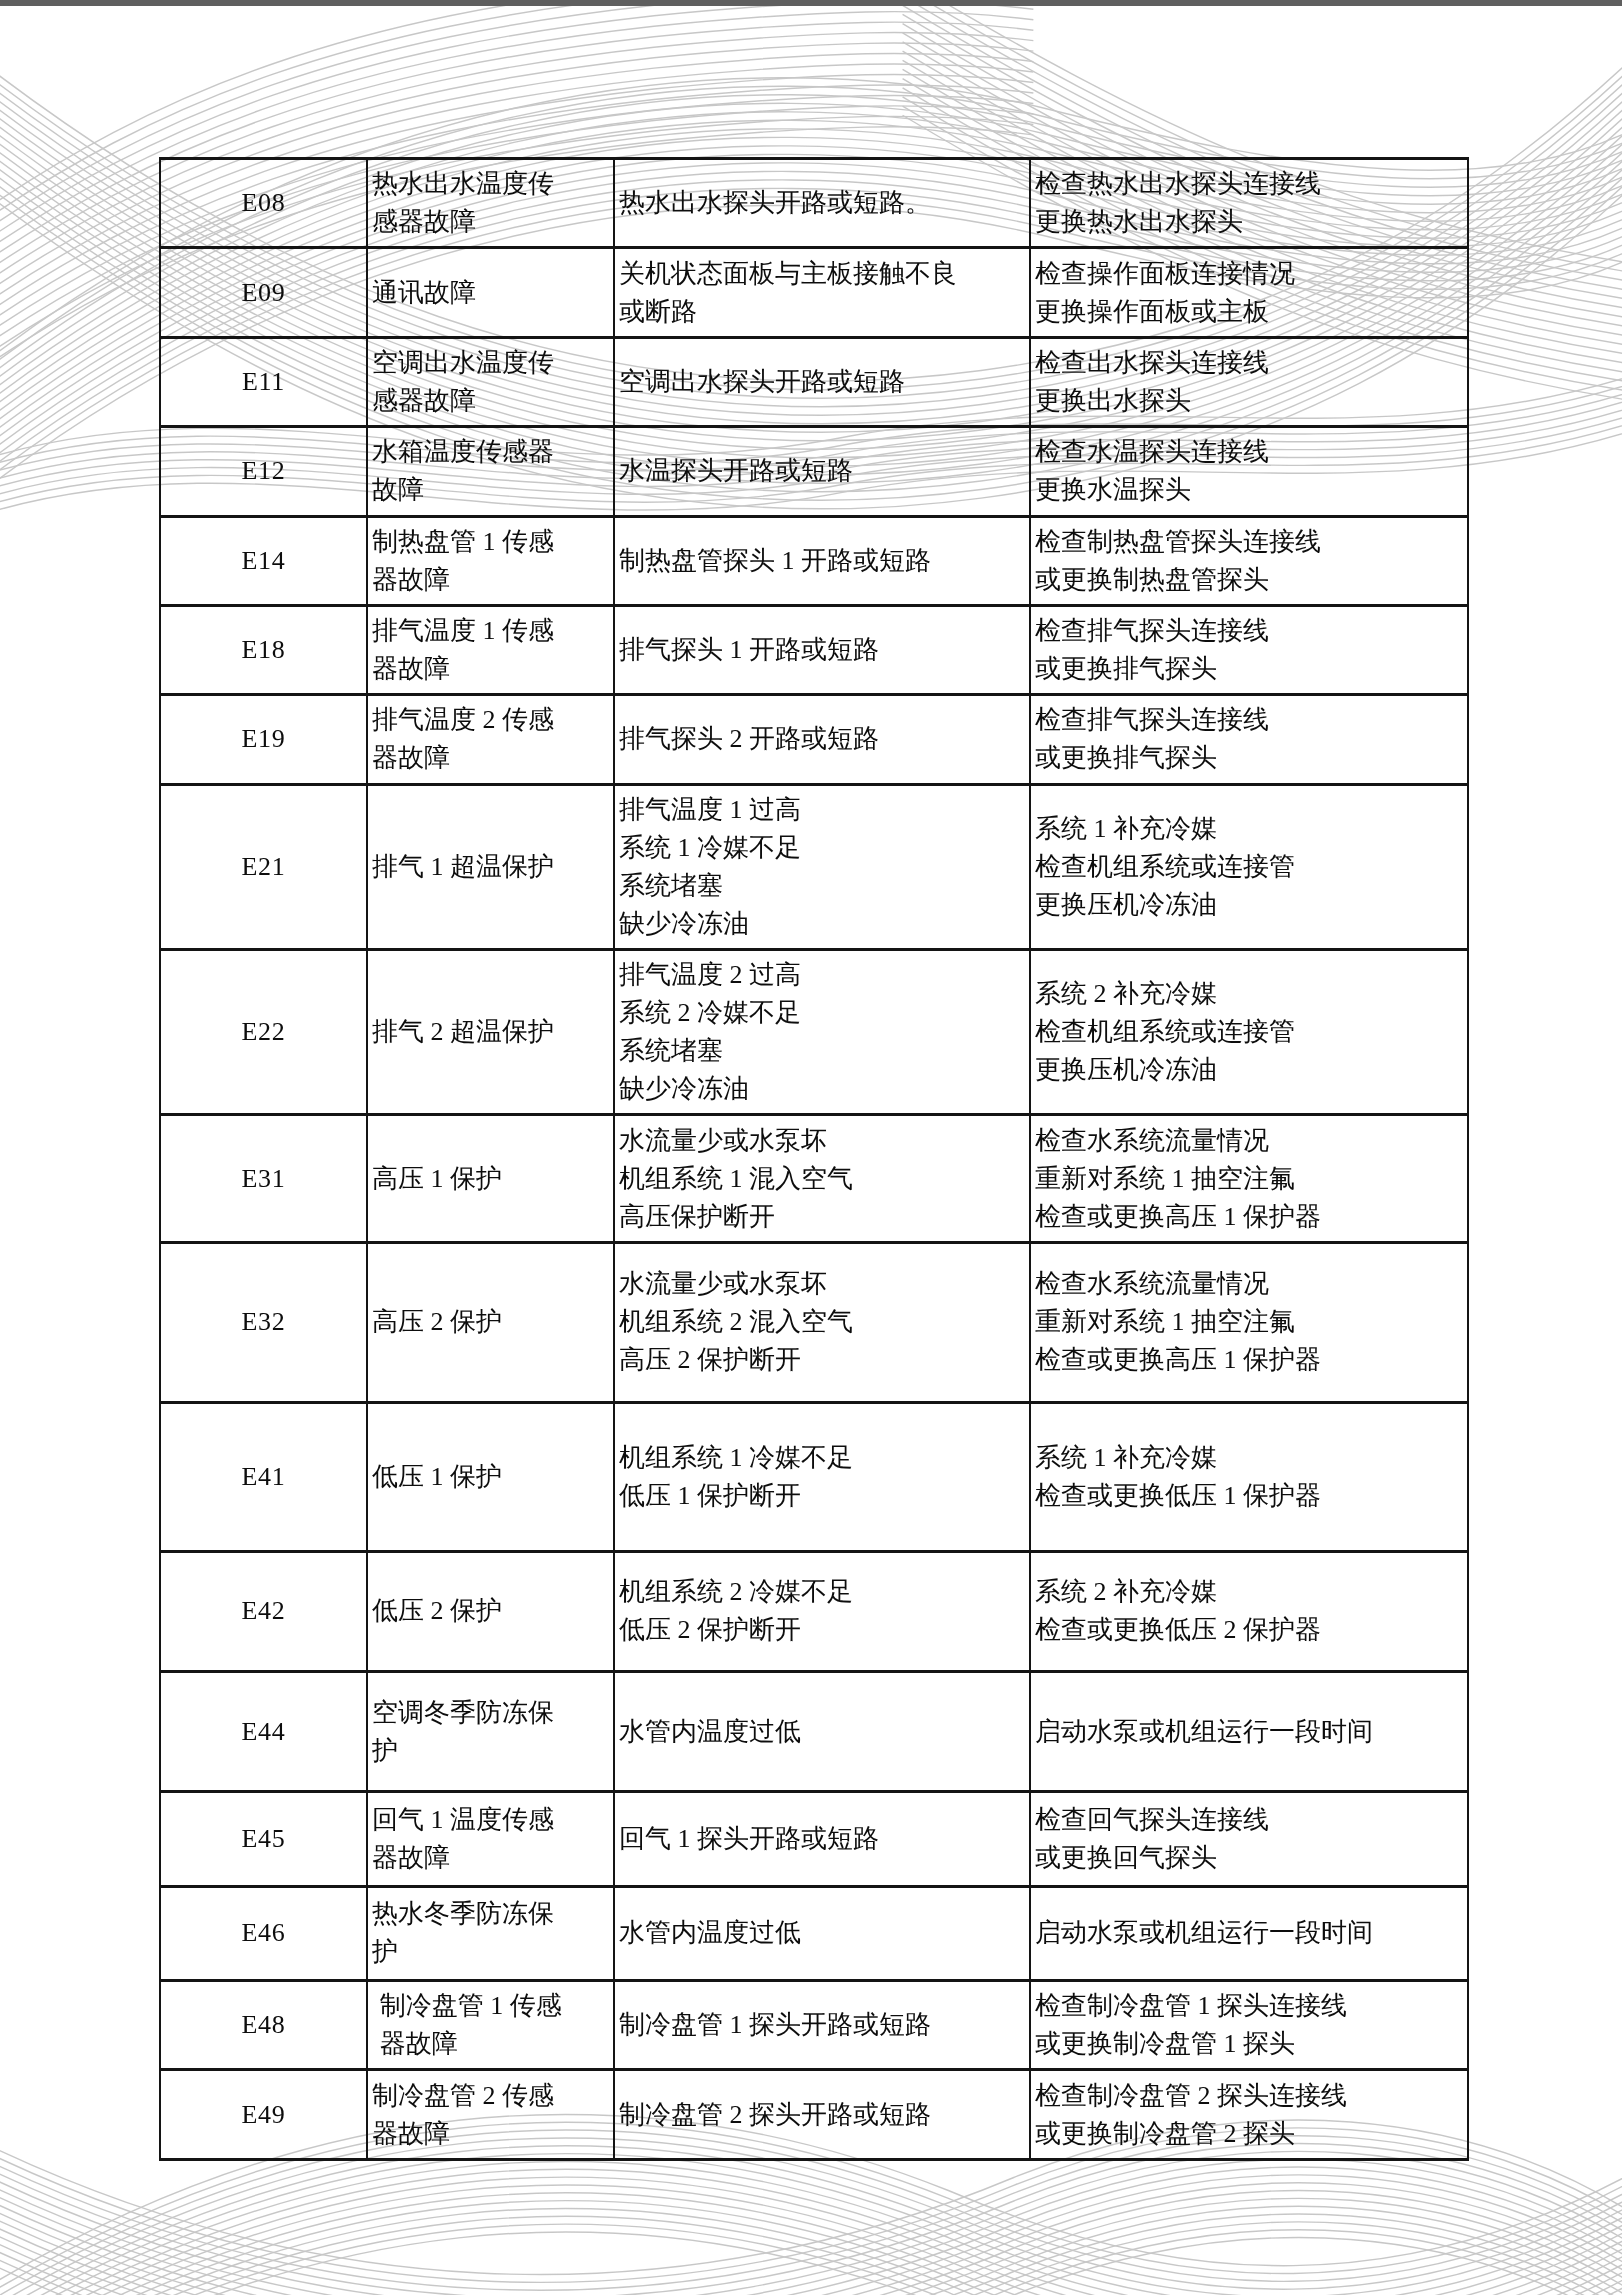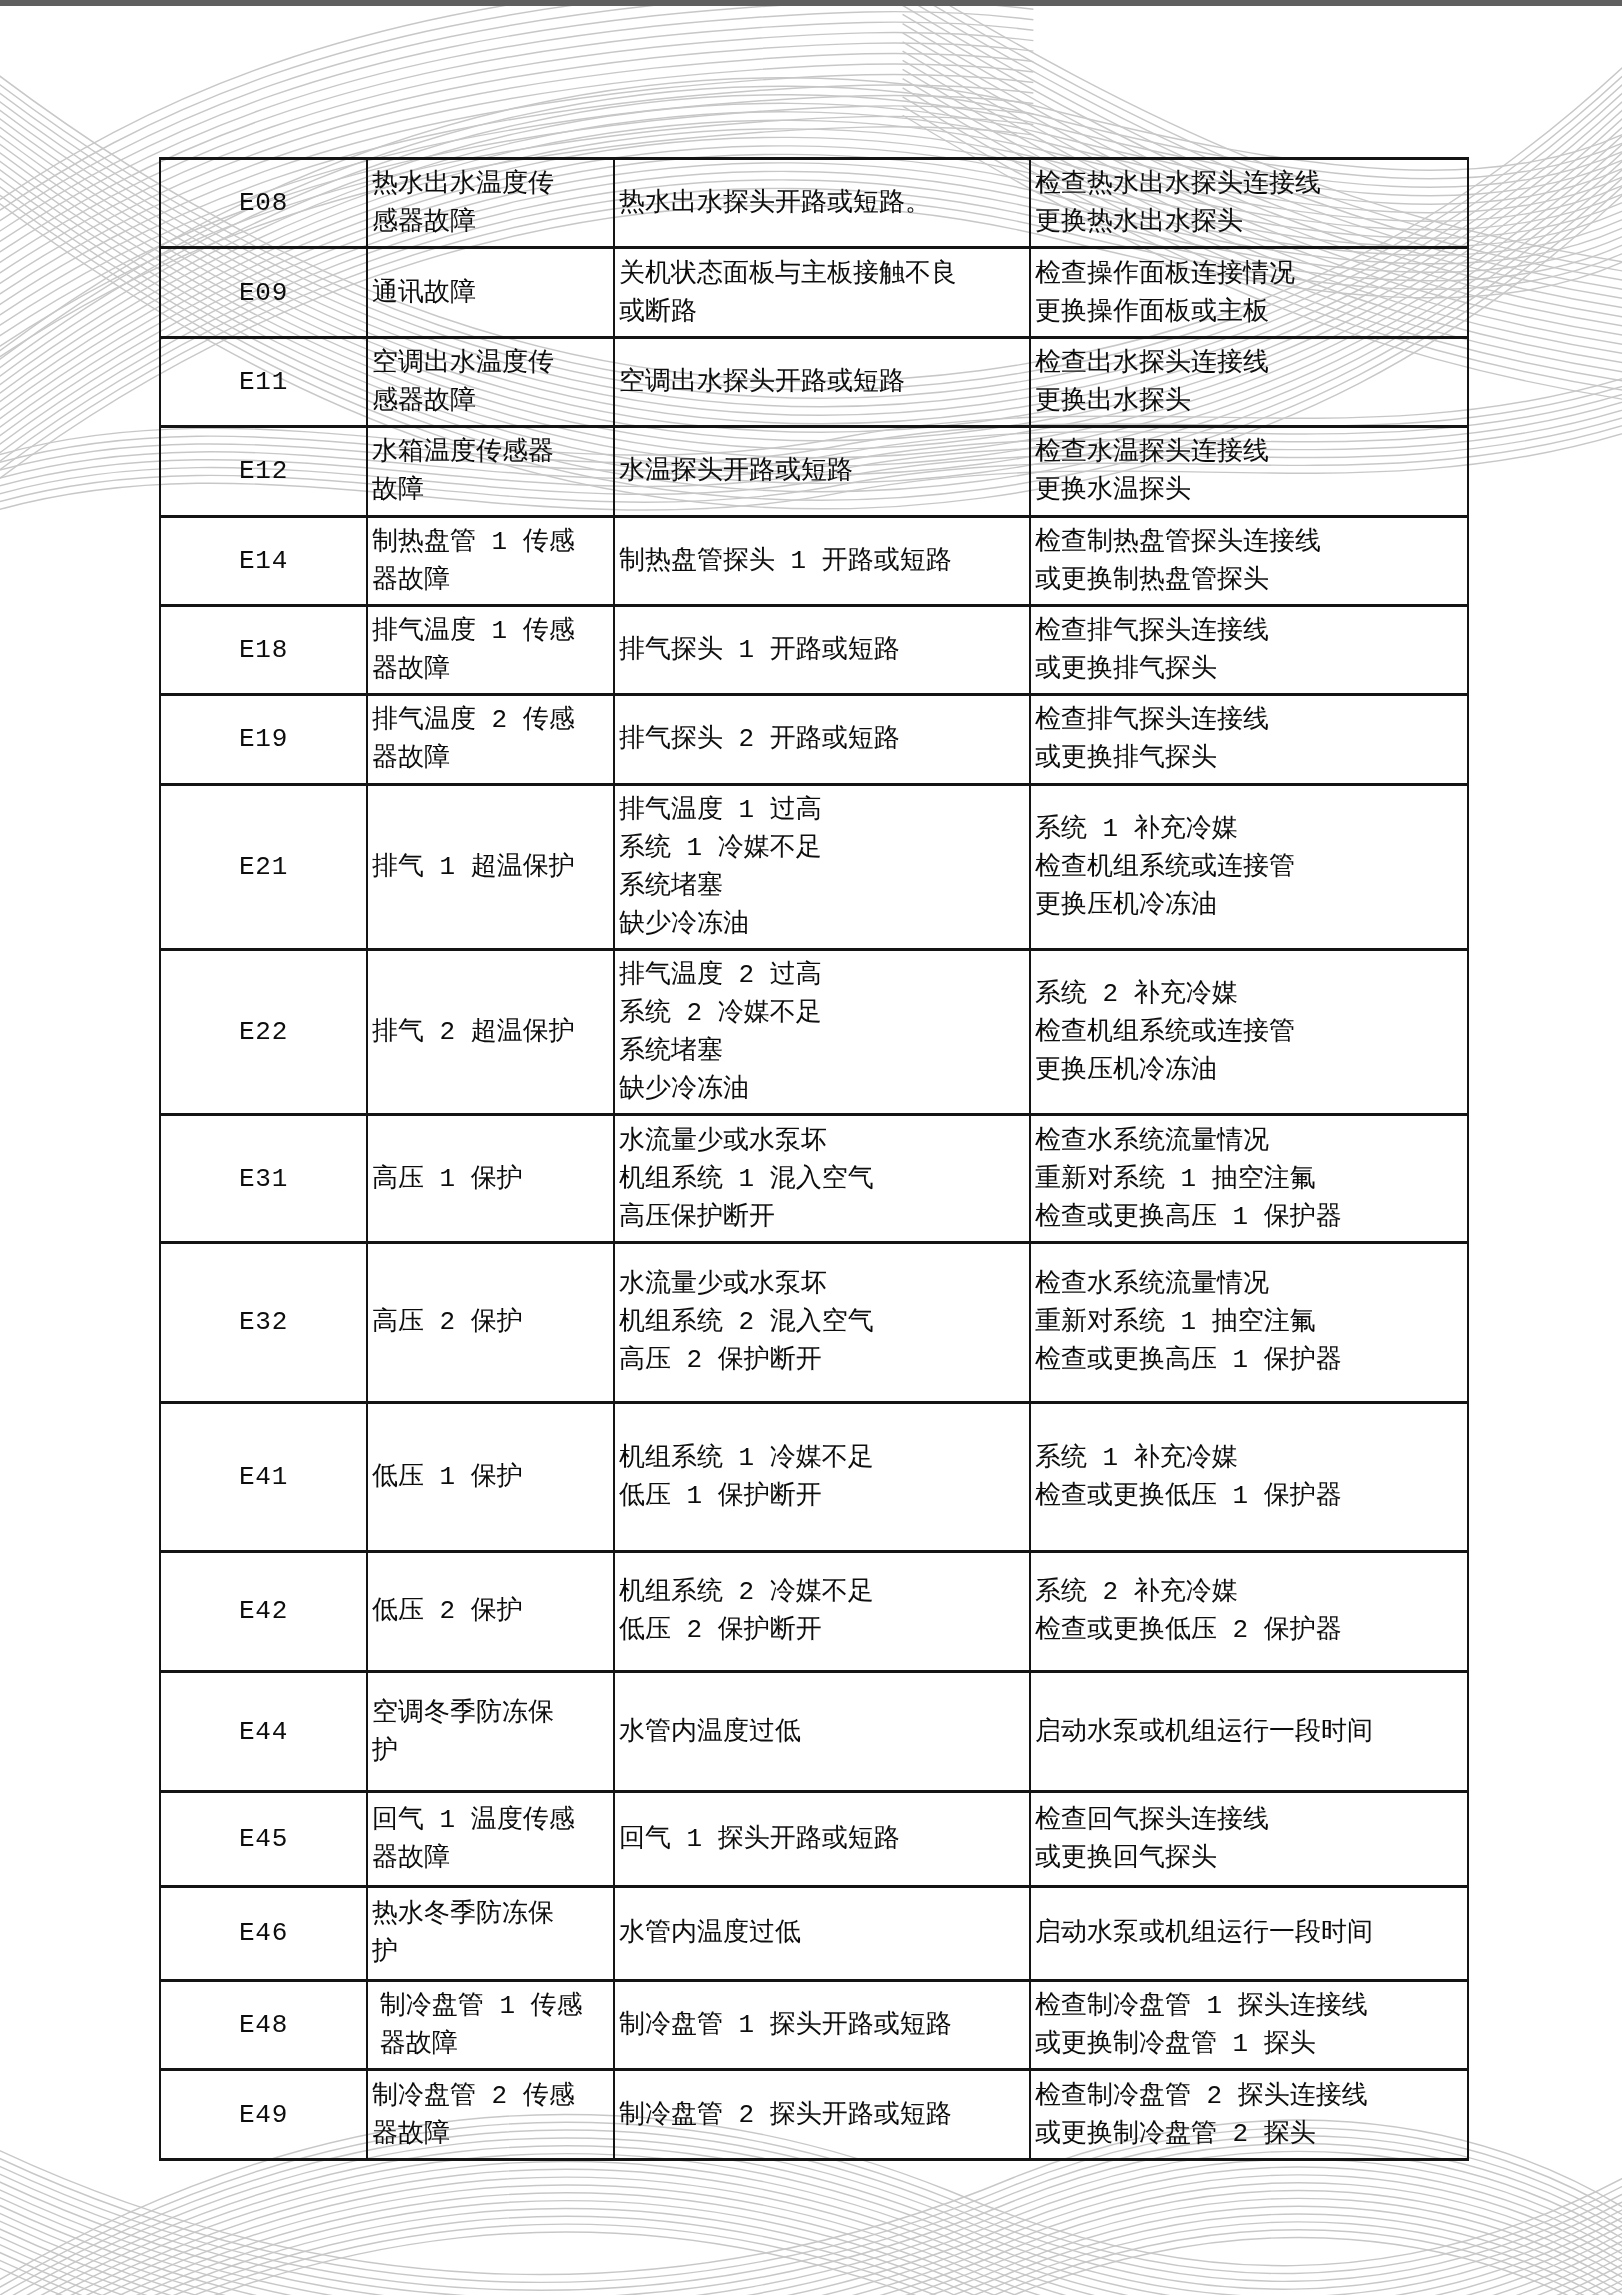--- a/index.html
+++ b/index.html
@@ -1,17 +1,17 @@
 <!DOCTYPE html>
 <html style="font-size:10.5px"><head>
 <meta charset="utf-8">
 <style>
   html,body{margin:0;padding:0;background:#ffffff;}
   .page{position:relative;width:1622px;height:2295px;background:#ffffff;overflow:hidden;
-        font-family:Liberation Mono, monospace;color:#0d0d0d;}
+        font-family:Liberation Serif, serif;color:#0d0d0d;}
   .topbar{position:absolute;top:0;left:0;width:1622px;height:5.9px;background:#5f5f5f;z-index:3;}
   .deco{position:absolute;left:0;z-index:1;pointer-events:none;}
   .deco-top{top:3.9px;width:1622px;height:517px;}
   .deco-bottom{bottom:0;width:1622px;height:222px;}
 
   table.fault{position:absolute;left:159px;top:157px;width:1307px;z-index:2;
               border-collapse:collapse;table-layout:fixed;background:transparent;}
   table.fault td{border:2px solid #141414;border-top-width:3.9px;border-bottom-width:3.9px;
                  vertical-align:middle;padding:5.2px 3.9px;font-size:26px;line-height:38px;}
   td.code{text-align:center;letter-spacing:0.7px;}

